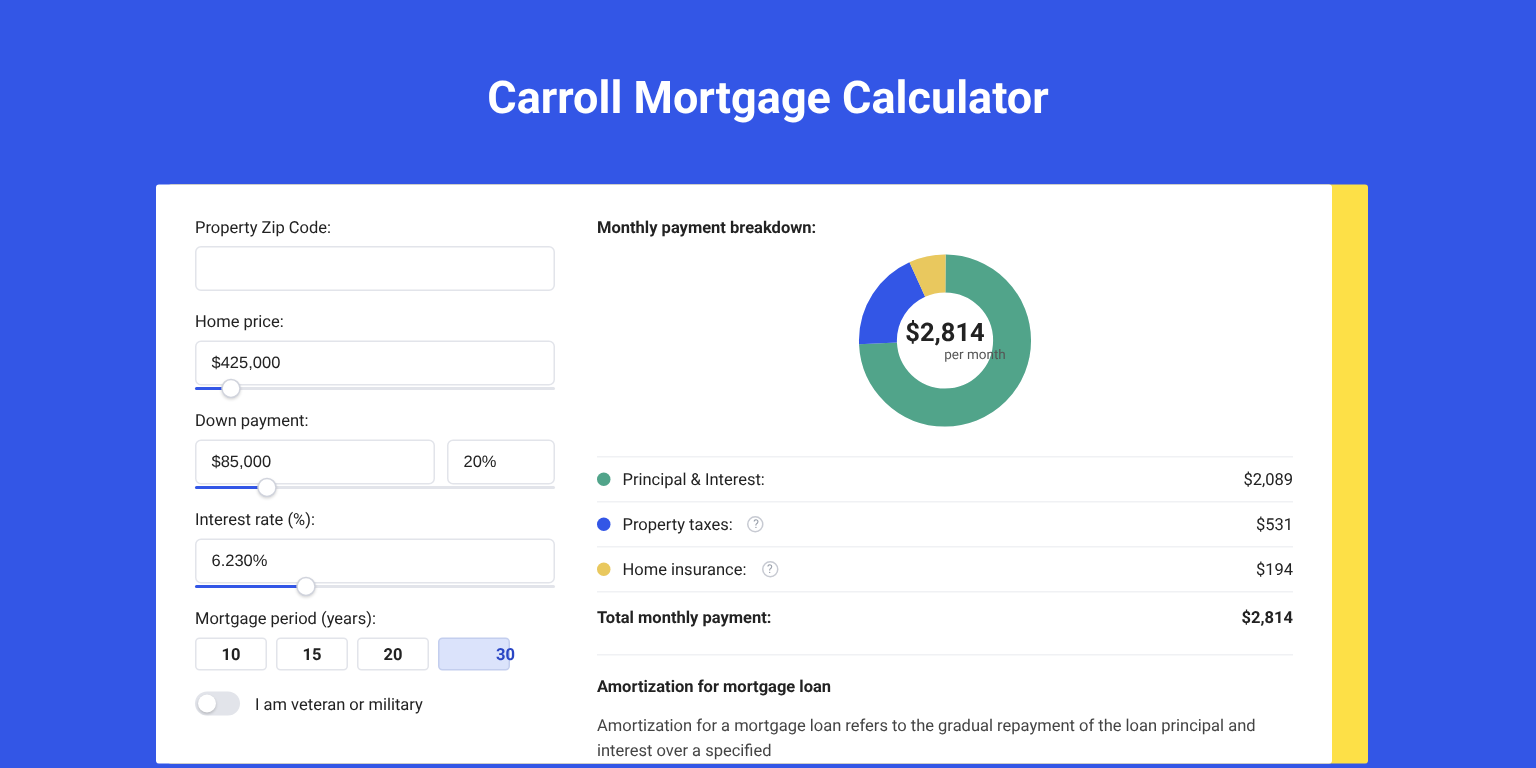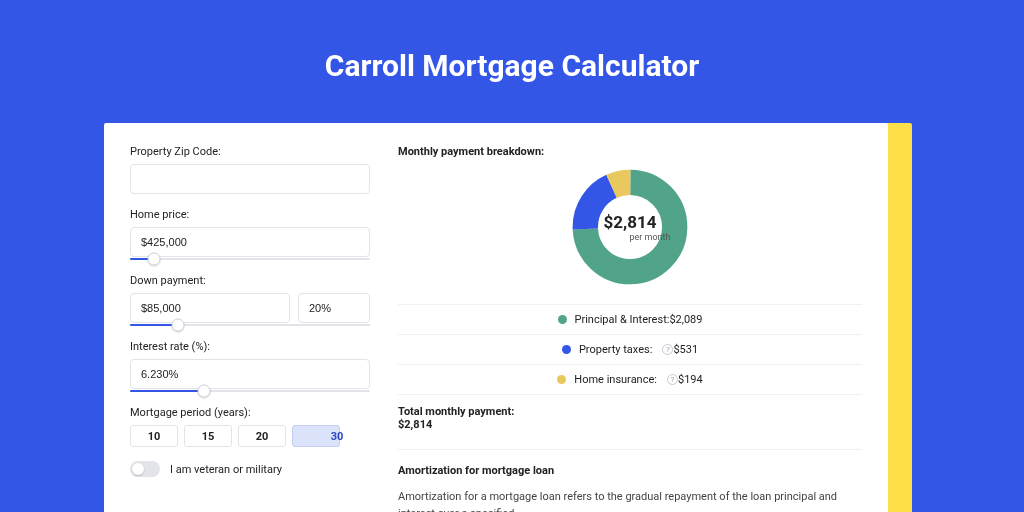--- a/index.html
+++ b/index.html
@@ -97,38 +97,37 @@
   .donut-wrap { display:flex; justify-content:center; margin:8px 0 18px 0; }
   .donut { position:relative; width:118px; height:118px; }
   .donut svg { width:118px; height:118px; }
   .donut .center {
     position:absolute; inset:0; display:flex; flex-direction:column;
     align-items:center; justify-content:center;
   }
   .donut .amount { font-size:17px; font-weight:700; }
   .donut .per { font-size:9px; color:#555;padding-left:40px; }
   .legend-row {
-    display:flex; align-items:center; justify-content:center;
+    display:flex; align-items:center; justify-content:space-between;
     padding:8px 0; border-top:1px solid #f0f1f4;
   }
   .legend-row:first-of-type { border-top:none; }
   .legend-left { display:flex; align-items:center; gap:8px; }
   .dot { width:9px; height:9px; border-radius:50%; display:inline-block; }
   .help {
     width:11px; height:11px; border-radius:50%;
     border:1px solid #c7cad2; color:#9aa0ab;
     font-size:8px; display:inline-flex;
     align-items:center; justify-content:center; margin-left:2px;
   }
   .legend-val { font-weight:400; }
   .total-row {
     display:flex; justify-content:space-between;
     padding:10px 0 12px 0; border-top:1px solid #f0f1f4;
     font-weight:700;
-    flex-direction:column;
   }
   .amort {
     border-top:1px solid #f0f1f4; padding-top:14px; margin-top:6px;
   }
   .amort-title { font-weight:700; margin-bottom:12px; }
   .amort-text { color:#444; line-height:1.5; font-size:11px; }
 </style>
 </head>
 <body>
 

